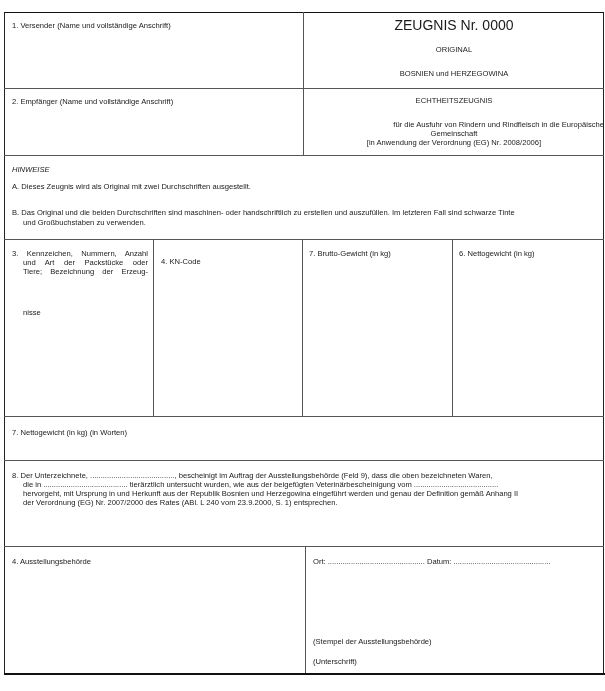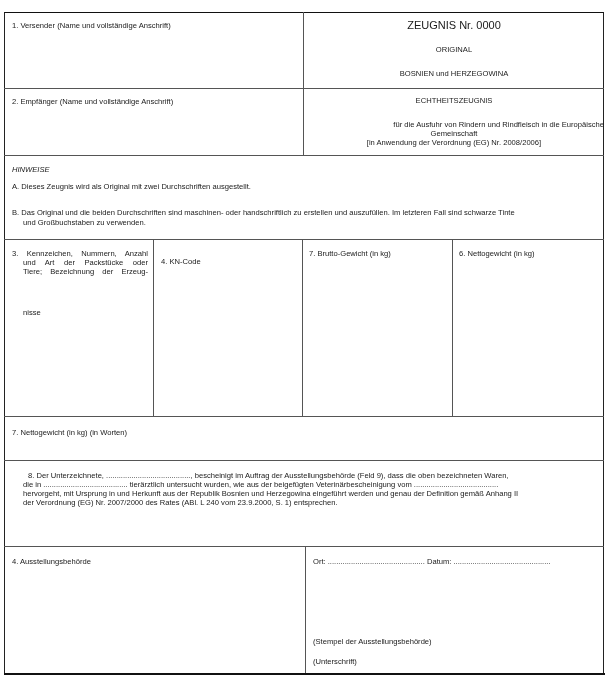--- a/index.html
+++ b/index.html
@@ -5,21 +5,21 @@
   html, body { margin:0; padding:0; background:#ffffff; }
   body { width:605px; height:691px; position:relative; overflow:hidden;
          font-family:"Liberation Sans", sans-serif; color:#1a1a1a; font-size:7.6px; }
   .box { position:absolute; box-sizing:border-box; }
   .outer { left:4px; top:12px; width:600px; height:662px; border:1px solid #222; border-top:1.5px solid #111; border-bottom:none; }
   .hline { position:absolute; height:1px; background:#555; }
   .vline { position:absolute; width:1px; background:#555; }
   .txt { position:absolute; line-height:10px; white-space:nowrap; }
   .center { text-align:center; }
   .italic { font-style:italic; }
-  .title { font-size:11px; }
+  .title { font-size:14px; }
 </style>
 </head>
 <body>
 
 <div class="box outer"></div>
 
 <div class="hline" style="left:4px; top:88px; width:600px;"></div>
 <div class="hline" style="left:4px; top:155px; width:600px;"></div>
 <div class="hline" style="left:4px; top:239px; width:600px;"></div>
 <div class="hline" style="left:4px; top:416px; width:600px;"></div>
@@ -64,21 +64,21 @@
 
 <div class="txt" style="left:309px; top:249px;">7. Brutto-Gewicht (in kg)</div>
 <div class="box" style="left:303px; top:262px; width:148px; height:153px;"></div>
 
 <div class="txt" style="left:459px; top:249px;">6. Nettogewicht (in kg)</div>
 <div class="box" style="left:453px; top:262px; width:150px; height:153px;"></div>
 
 <div class="txt" style="left:12px; top:428px;">7. Nettogewicht (in kg) (in Worten)</div>
 <div class="box" style="left:5px; top:440px; width:598px; height:19px;"></div>
 
-<div class="txt" style="left:28px; top:471px;">8. Der Unterzeichnete, ........................................, bescheinigt im Auftrag der Ausstellungsbehörde (Feld 9), dass die oben bezeichneten Waren,</div>
+<div class="txt" style="left:12px; top:471px;">8. Der Unterzeichnete, ........................................, bescheinigt im Auftrag der Ausstellungsbehörde (Feld 9), dass die oben bezeichneten Waren,</div>
 <div class="txt" style="left:23px; top:480px;">die in ........................................ tierärztlich untersucht wurden, wie aus der beigefügten Veterinärbescheinigung vom ........................................</div>
 <div class="txt" style="left:23px; top:489px;">hervorgeht, mit Ursprung in und Herkunft aus der Republik Bosnien und Herzegowina eingeführt werden und genau der Definition gemäß Anhang II</div>
 <div class="txt" style="left:23px; top:498px;">der Verordnung (EG) Nr. 2007/2000 des Rates (ABl. L 240 vom 23.9.2000, S. 1) entsprechen.</div>
 
 <div class="txt" style="left:12px; top:557px;">4. Ausstellungsbehörde</div>
 <div class="box" style="left:5px; top:568px; width:299px; height:104px;"></div>
 
 <div class="txt" style="left:313px; top:557px;">Ort: .............................................. Datum: ..............................................</div>
 <div class="txt" style="left:313px; top:637px;">(Stempel der Ausstellungsbehörde)</div>
 <div class="txt" style="left:313px; top:657px;">(Unterschrift)</div>

